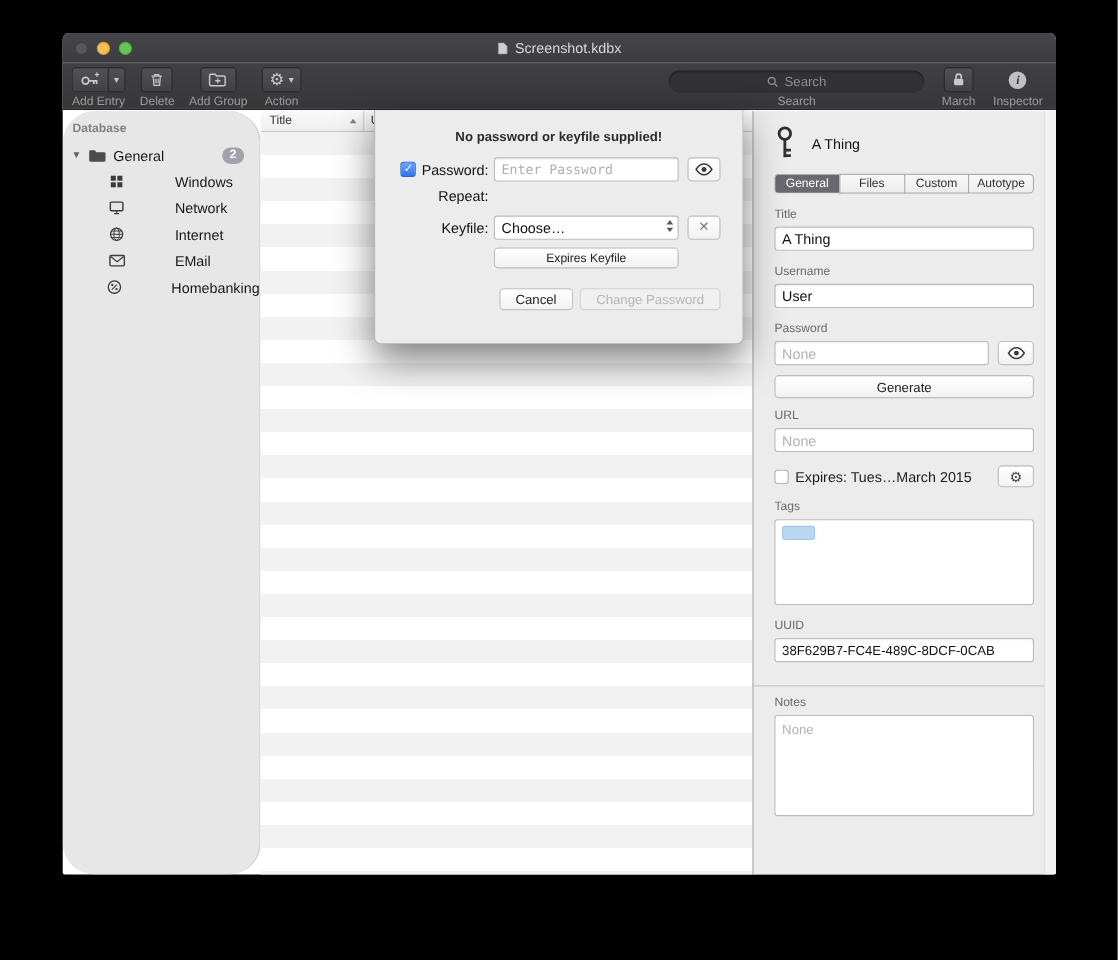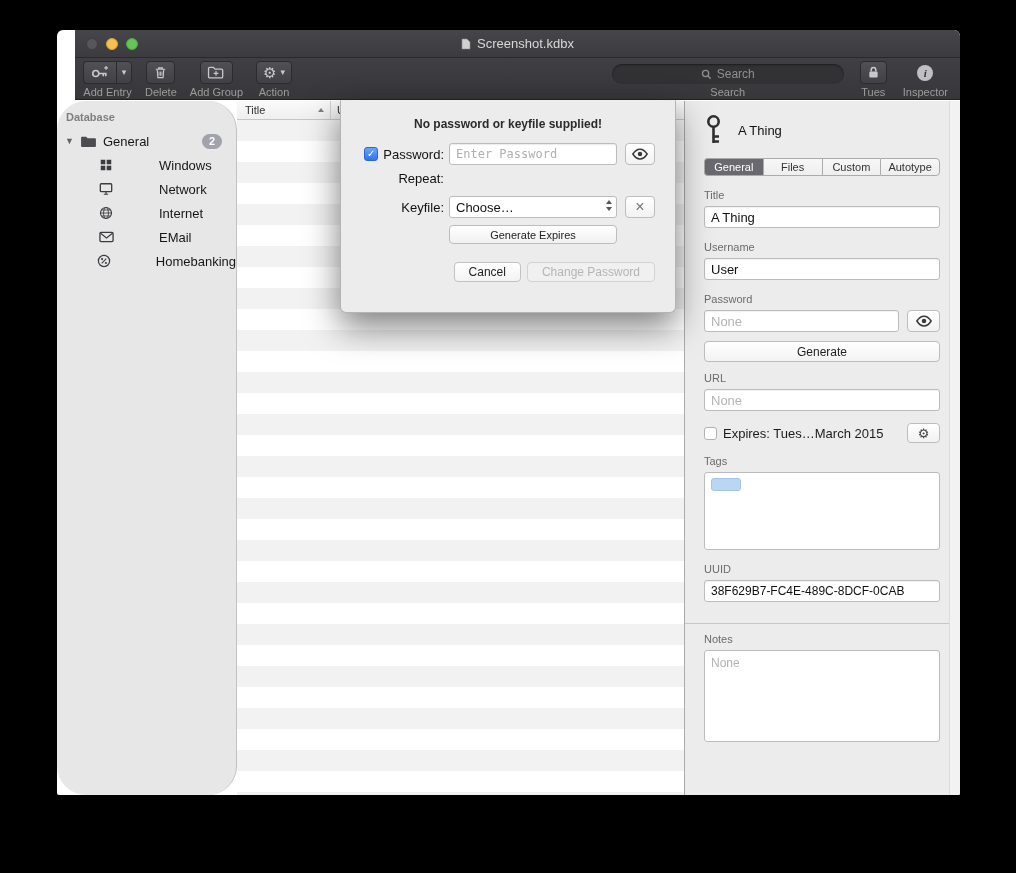--- a/index.html
+++ b/index.html
@@ -1,21 +1,21 @@
 <!DOCTYPE html>
 <html><head>
 <meta charset="utf-8">
 <style>
   * { margin:0; padding:0; box-sizing:border-box; }
   html,body { width:1016px; height:873px; }
   body { background:#000; position:relative; font-family:"Liberation Sans", sans-serif; overflow:hidden; }
 
   .window { position:absolute; left:57px; top:30px; width:903px; height:765px;
             border-radius:6px 6px 2px 2px; overflow:hidden; background:#fff;
-            box-shadow:0 22px 60px rgba(0,0,0,.65);padding-left:18px; }
+            box-shadow:0 22px 60px rgba(0,0,0,.65); }
 
   
   .titlebar { height:28px; background:linear-gradient(#45454a,#3c3c40); position:relative;
               display:flex; align-items:center; border-bottom:1px solid #29292c; }
   .lights { display:flex; gap:8px; margin-left:11px; }
   .light { width:12px; height:12px; border-radius:50%; }
   .light.close { background:#56565c; border:1px solid #3e3e44; }
   .light.min   { background:#f6bf4f; border:1px solid #d9a13c; }
   .light.zoom  { background:#63c655; border:1px solid #4ea73f; }
   .titlegrp { position:absolute; left:0; right:0; display:flex; justify-content:center; align-items:center; gap:6px; pointer-events:none; }
@@ -239,21 +239,21 @@
 
     <div class="tstack" style="margin-right:16px">
       <div class="tb-btn">
         <span>
           <svg viewBox="0 0 14 16" width="13" height="15">
             <rect x="2.5" y="7" width="9" height="6.5" rx="1.4" fill="#c9c9c9"></rect>
             <path d="M4.5 7V5a2.5 2.5 0 0 1 5 0v2" stroke="#c9c9c9" stroke-width="1.6" fill="none"></path>
           </svg>
         </span>
       </div>
-      <div class="tlbl">Tues</div>
+      <div class="tlbl">March</div>
     </div>
 
     <div class="tstack" style="margin-right:0">
       <div class="iconbtn-plain">
         <span class="infocircle">i</span>
       </div>
       <div class="tlbl">Inspector</div>
     </div>
   </div>
 
@@ -444,21 +444,21 @@
           <span class="stepper">
             <span class="tri-up"></span>
               <span class="tri-dn"></span>
           </span>
         </div>
         <div class="dsq">
           <span class="xchar">×</span>
         </div>
       </div>
 
-      <div class="genkey">Generate Expires</div>
+      <div class="genkey">Expires Keyfile</div>
     </div>
 
     <div class="btnrow">
       <div class="dlgbtn">Cancel</div>
       <div class="dlgbtn disabled">Change Password</div>
     </div>
   </div>
 
 </div>
 

